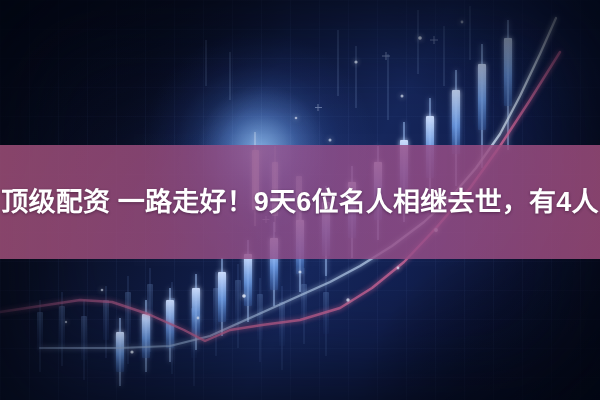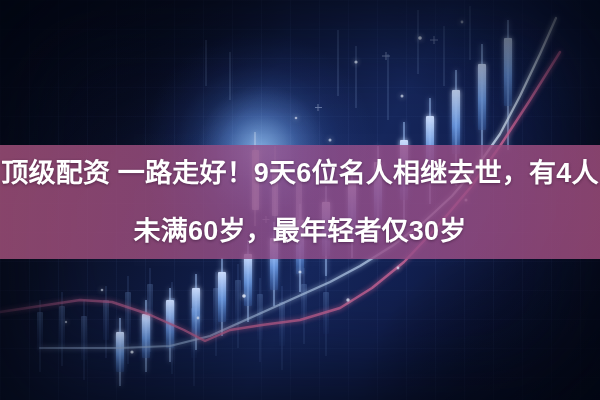--- a/index.html
+++ b/index.html
@@ -290,16 +290,15 @@
   <div class="layer" id="blue-glow"></div>
   <div class="layer" id="blue-glow-2"></div>
 
   <div class="layer" id="corner-shade"></div>
   <div class="layer" id="vignette"></div>
 
   <div id="headline-band"></div>
 
   <div id="headline-text">
     <div id="headline-line-1">顶级配资 一路走好！9天6位名人相继去世，有4人</div>
-    <div id="headline-line-2">未满60岁，最年轻者仅30岁</div>
   </div>
 
 </div>
 
 </body></html>

